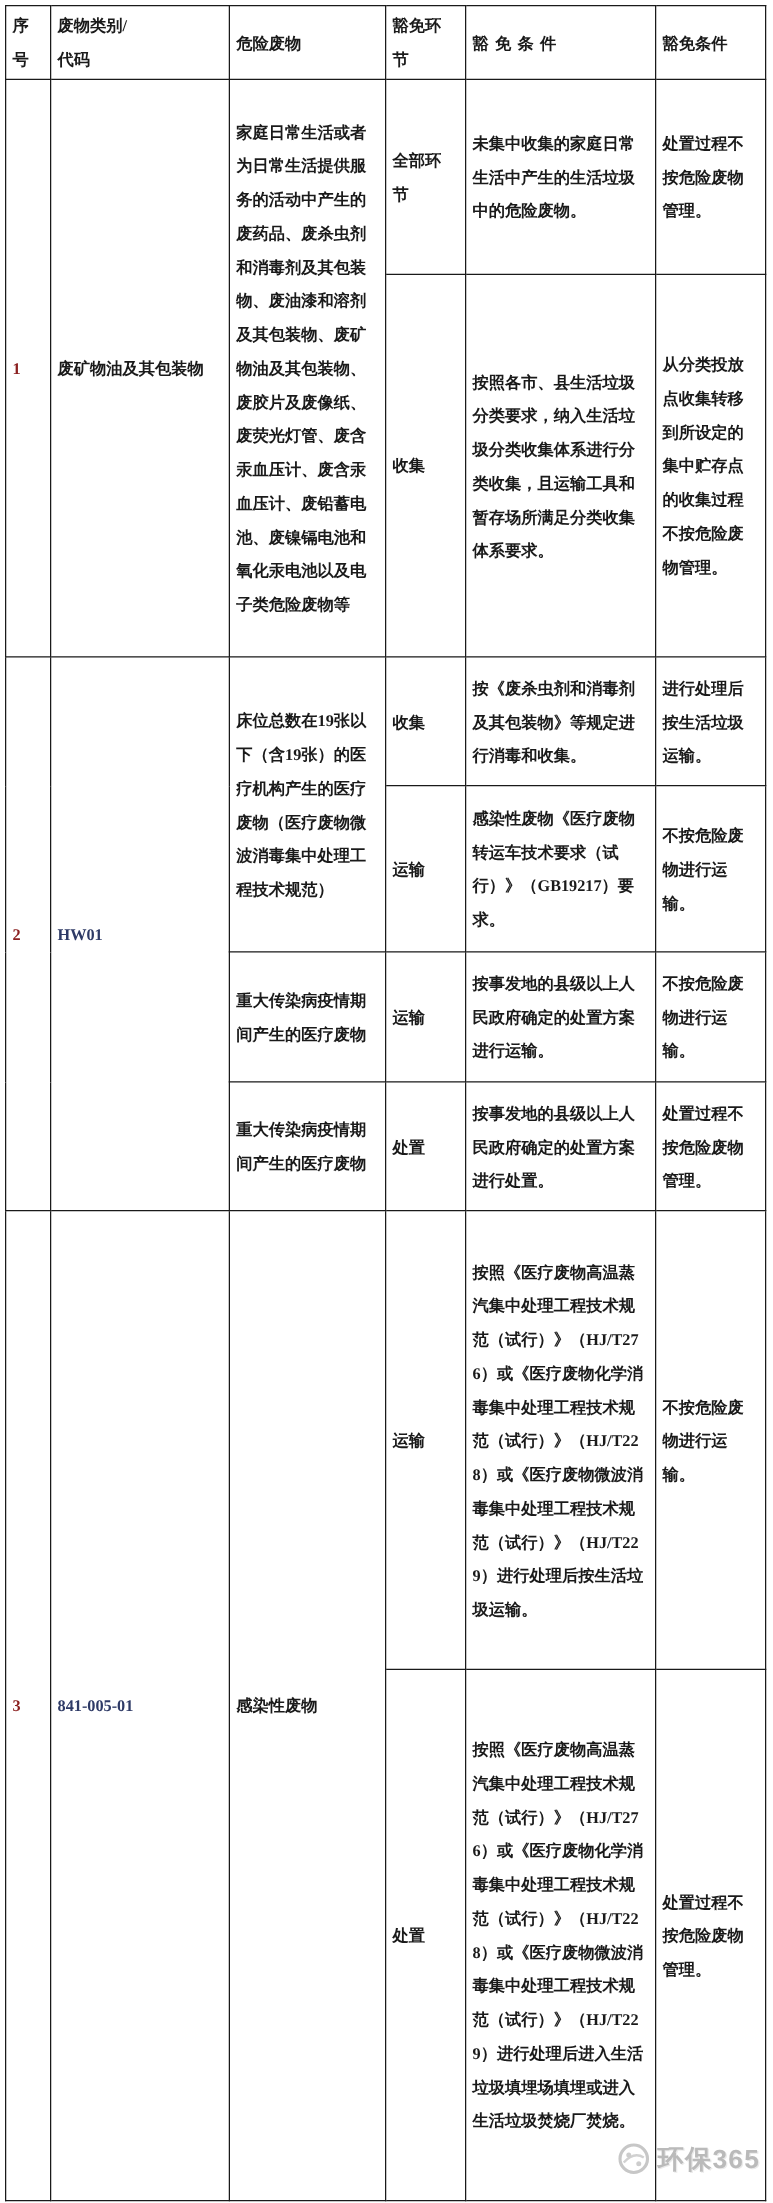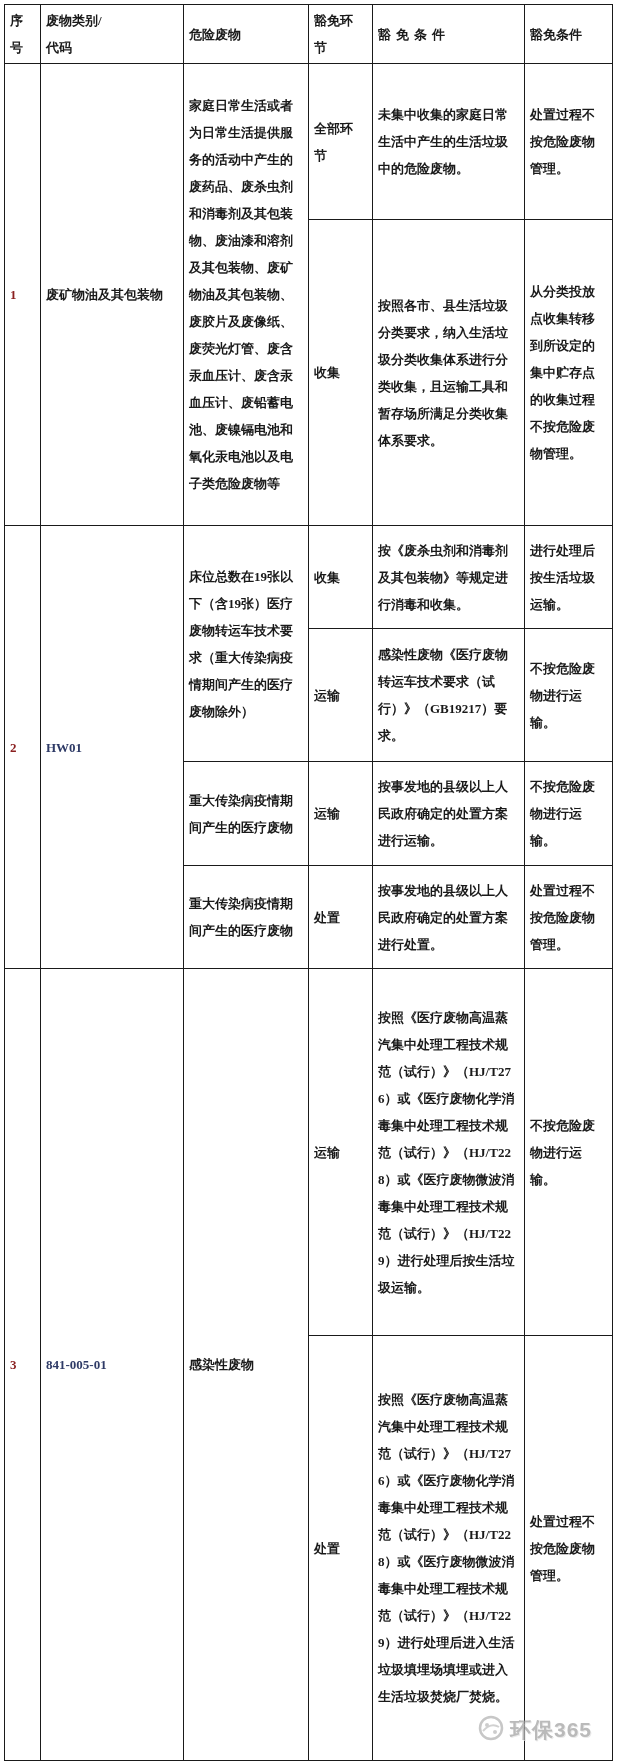--- a/index.html
+++ b/index.html
@@ -30,22 +30,22 @@
   tr.h-r2s1{height:103px;}
   tr.h-r2s2{height:133px;}
   tr.h-r2s3{height:104px;}
   tr.h-r2s4{height:103px;}
   tr.h-r3s1{height:367px;}
   tr.h-r3s2{height:425px;}
   .ls{letter-spacing:5px;}
   .serial{color:var(--serial,#8b2020);font-size:13px;}
   .code{color:var(--code,#2e3a66);}
   .watermark{
-    position:absolute;right:26px;bottom:16px;
-    display:flex;align-items:center;gap:5px;
+    position:absolute;right:10px;bottom:16px;
+    display:flex;gap:5px;
     opacity:.75;
   }
   .wm-text{
     font-family:"Liberation Sans", sans-serif;
     font-size:21px;font-weight:bold;
     color:var(--watermark,#a3a3a3);
     text-shadow:1px 1px 0 #e3e3e3;
     letter-spacing:1px;
   }
 </style>
@@ -87,21 +87,21 @@
     </tr>
     <tr class="h-r1s2">
       <td>收集</td>
       <td>按照各市、县生活垃圾分类要求，纳入生活垃圾分类收集体系进行分类收集，且运输工具和暂存场所满足分类收集体系要求。</td>
       <td>从分类投放点收集转移到所设定的集中贮存点的收集过程不按危险废物管理。</td>
     </tr>
 
     <tr class="h-r2s1">
       <td class="serial" rowspan="4">2</td>
       <td class="code" rowspan="4">HW01</td>
-      <td rowspan="2">床位总数在19张以下（含19张）医疗废物转运车技术要求（重大传染病疫情期间产生的医疗废物除外）</td>
+      <td rowspan="2">床位总数在19张以下（含19张）的医疗机构产生的医疗废物（医疗废物微波消毒集中处理工程技术规范）</td>
       <td>收集</td>
       <td>按《废杀虫剂和消毒剂及其包装物》等规定进行消毒和收集。</td>
       <td>进行处理后按生活垃圾运输。</td>
     </tr>
     <tr class="h-r2s2">
       <td>运输</td>
       <td>感染性废物《医疗废物转运车技术要求（试行）》（GB19217）要求。</td>
       <td>不按危险废物进行运输。</td>
     </tr>
     <tr class="h-r2s3">

